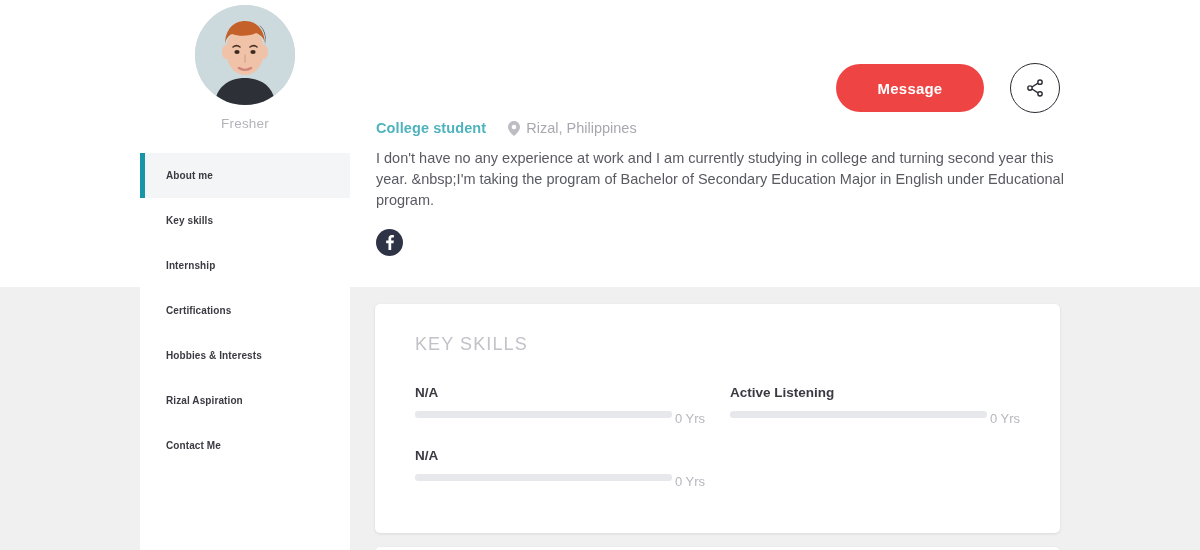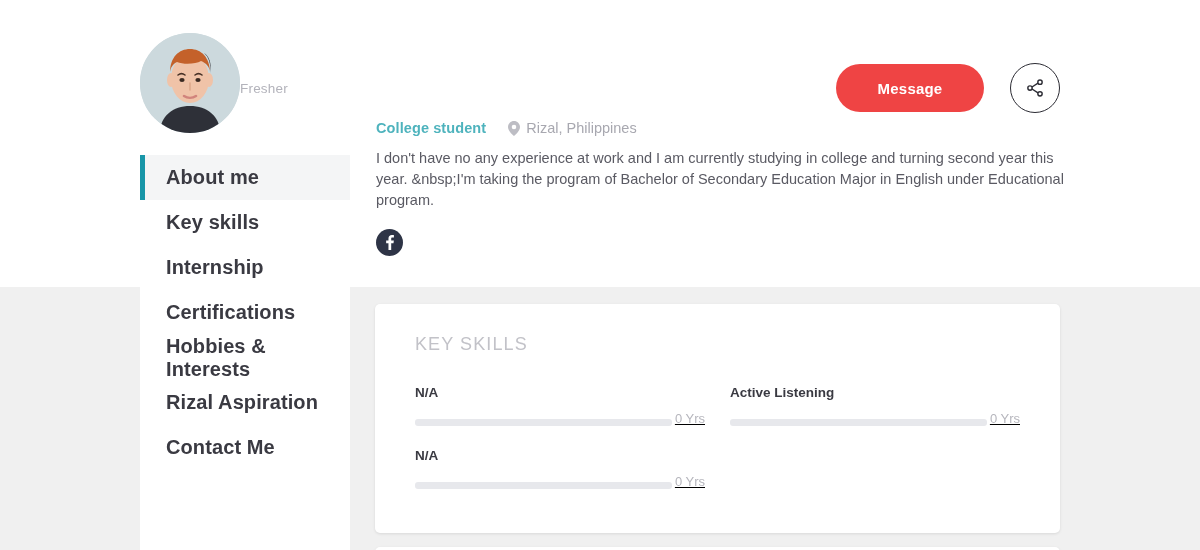--- a/index.html
+++ b/index.html
@@ -29,22 +29,22 @@
 
   
   #sidebar {
     position: absolute; left: 140px; top: 0;
     width: 210px; height: 550px;
     background: #ffffff;
     z-index: 4;
   }
   .avatar-wrap {
     width: 100%;
-    padding-top: 33px;
-    display: flex; align-items: center;
+    padding-top: 5px;
+    display: flex; flex-direction: column; align-items: center;
   }
   .avatar {
     width: 100px; height: 100px;
     border-radius: 50%;
     overflow: hidden;
     background: #ccd9dd;
     position: relative;
   }
   .avatar svg { display: block; width: 100%; height: 100%; }
   .fresher {
@@ -52,21 +52,21 @@
     font-size: 13.5px;
     color: #b3b3bb;
     letter-spacing: .2px;
   }
   .nav { margin-top: 22px; }
   .nav-item {
     position: relative;
     height: 45px;
     display: flex; align-items: center;
     padding-left: 26px;
-    font-size: 20px;
+    font-size: 10px;
     color: #3a3a42;
     font-weight: 600;
     letter-spacing: .1px;
     cursor: pointer;
   }
   .nav-item.active {
     background: #f4f5f6;
   }
   .nav-item.active::before {
     content: "";
@@ -181,21 +181,21 @@
     column-gap: 25px;
     row-gap: 22px;
   }
   .skill-name {
     font-size: 13.5px;
     font-weight: 700;
     color: #3a3a42;
     margin-bottom: 11px;
   }
   .skill-row {
-    display: flex; align-items: flex-end; gap: 3px; text-decoration: underline;
+    display: flex; align-items: flex-start; gap: 3px;
   }
   .skill-track {
     flex: 1;
     height: 7px;
     border-radius: 3px;
     background: #e7e8ec;
     position: relative;
     overflow: hidden;
   }
   .skill-fill {

